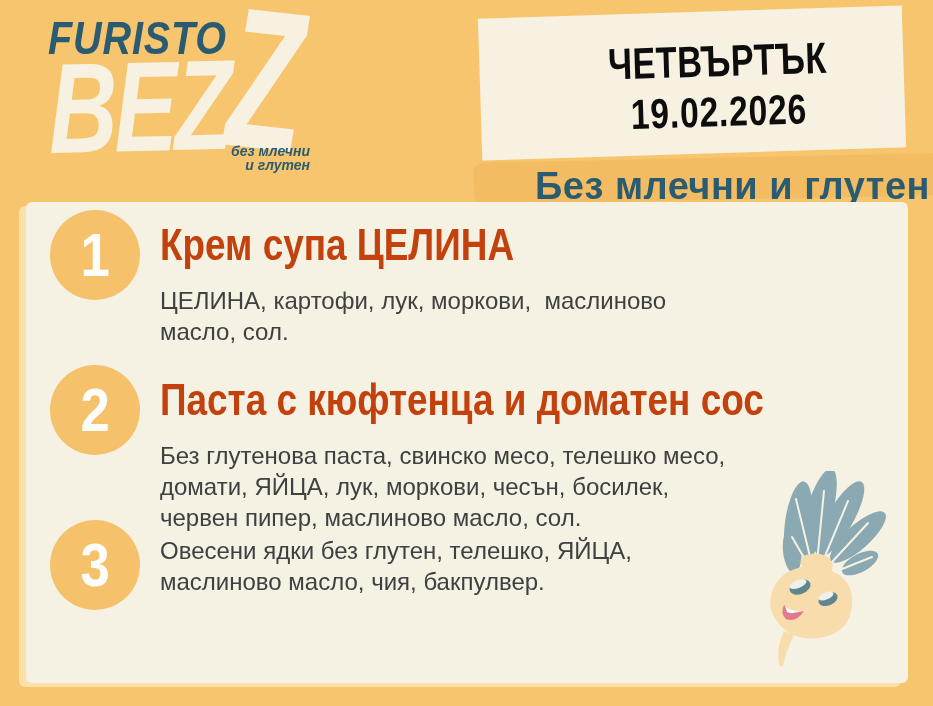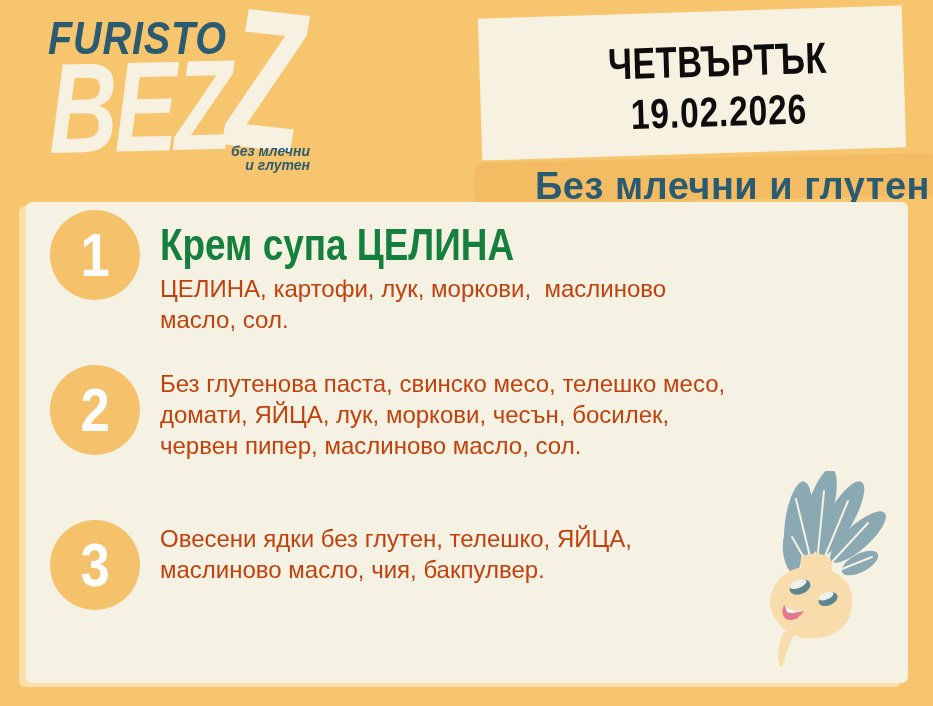--- a/index.html
+++ b/index.html
@@ -44,23 +44,23 @@
     letter-spacing:0.5px;white-space:nowrap;text-align:right;}
 
   
   .menu-card{position:absolute;left:26px;top:202px;width:882px;height:481px;background:var(--card-cream);
     border-radius:6px;box-shadow:-7px 4px 0 rgba(252,233,188,0.75);}
   .menu-item{position:absolute;left:0;width:100%;}
   .menu-item.i1{top:8px;} .menu-item.i2{top:163px;} .menu-item.i3{top:318px;}
   .num-circle{position:absolute;left:24px;top:0;width:90px;height:90px;border-radius:50%;
     background:var(--circle-orange);display:flex;align-items:center;justify-content:center;}
   .num-circle span{font-size:62px;font-weight:800;color:#fdfdfd;transform:scaleX(0.85);line-height:1;}
-  .item-title{margin-left:134px;padding-top:10px;line-height:50px;font-size:45px;font-weight:800;color:#15803d;white-space:nowrap;}
+  .item-title{margin-left:134px;padding-top:10px;line-height:50px;font-size:45px;font-weight:800;color:#c2410c;white-space:nowrap;}
   .item-title>span{display:inline-block;transform:scaleX(0.82);transform-origin:left center;letter-spacing:0;}
-  .item-desc{margin-left:134px;margin-top:3px;font-size:24px;line-height:31px;color:#c2410c;
+  .item-desc{margin-left:134px;margin-top:15px;font-size:24px;line-height:31px;color:#404040;
     white-space:pre-wrap;font-family:"Liberation Sans",sans-serif;}
 
   
   .mascot{position:absolute;right:4px;bottom:14px;width:168px;height:198px;}
 </style>
 </head>
 <body>
 
 <div class="poster">
 
@@ -91,20 +91,23 @@
       <div class="item-title">
         <span>Крем супа ЦЕЛИНА</span>
       </div>
       <div class="item-desc">ЦЕЛИНА, картофи, лук, моркови,  маслиново
 масло, сол.</div>
     </div>
 
     <div class="menu-item i2">
       <div class="num-circle">
         <span>2</span>
+      </div>
+      <div class="item-title">
+        <span>Паста с кюфтенца и доматен сос</span>
       </div>
       <div class="item-desc">Без глутенова паста, свинско месо, телешко месо,
 домати, ЯЙЦА, лук, моркови, чесън, босилек,
 червен пипер, маслиново масло, сол.</div>
     </div>
 
     <div class="menu-item i3">
       <div class="num-circle">
         <span>3</span>
       </div>

